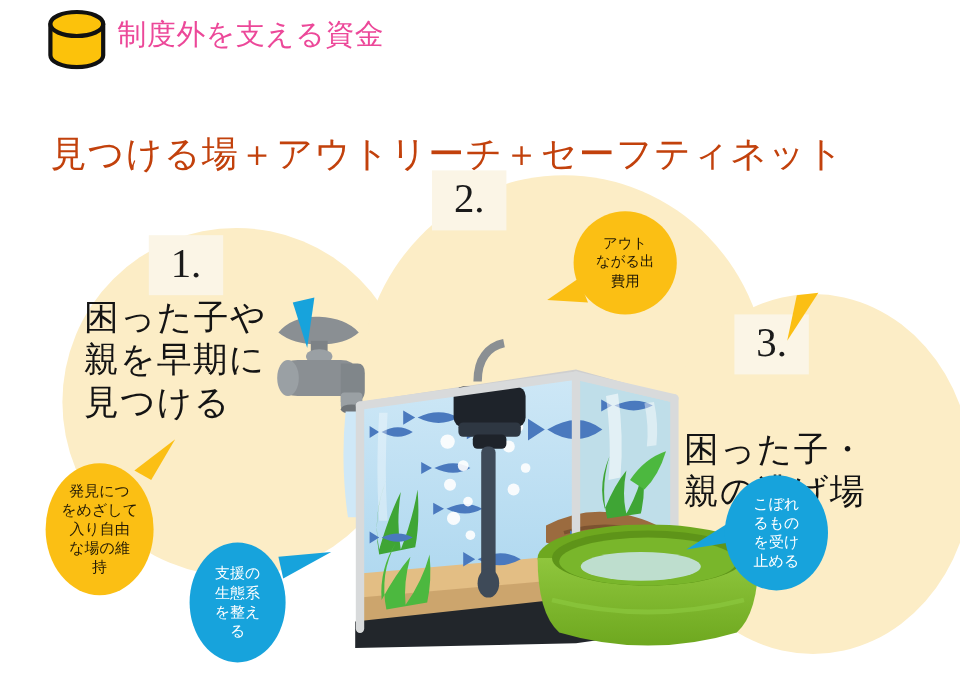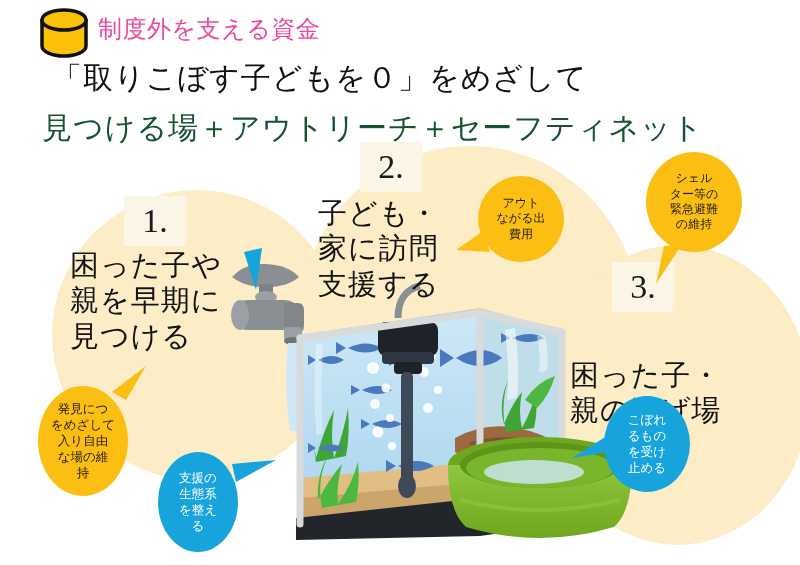--- a/index.html
+++ b/index.html
@@ -15,21 +15,21 @@
   .fund-title{
     position:absolute;left:98px;top:13px;
     font-size:24px;color:#ec4899;letter-spacing:0.5px;white-space:nowrap;
   }
   .headline1{
     position:absolute;left:52px;top:58px;
     font-size:30px;color:#111;white-space:nowrap;letter-spacing:1px;
   }
   .headline2{
     position:absolute;left:42px;top:108px;
-    font-size:30px;color:#14532d;white-space:nowrap;letter-spacing:1px;
+    font-size:30px;color:#c2410c;white-space:nowrap;letter-spacing:1px;
   }
 
   
   .blob{position:absolute;background:#FCEDC6;border-radius:50%;}
   .blob1{left:52px;top:190px;width:290px;height:290px;}
   .blob2{left:300px;top:146px;width:340px;height:350px;}
   .blob3{left:545px;top:245px;width:265px;height:300px;}
 
   
   .numchip{
@@ -191,56 +191,46 @@
 
       <ellipse cx="534" cy="472" rx="50" ry="12" fill="#CFE8F7" opacity="0.8"></ellipse>
     </g>
   </svg>
 
   <svg class="fund-icon" viewBox="0 0 56 50">
     <path d="M6,12 v26 a22,10 0 0 0 44,0 v-26 z" fill="#FCC20B" stroke="#111" stroke-width="3.5" stroke-linejoin="round"></path>
     <ellipse cx="28" cy="12" rx="22" ry="10" fill="#FCC20B" stroke="#111" stroke-width="3.5"></ellipse>
   </svg>
   <div class="fund-title">制度外を支える資金</div>
-  <div class="headline1">「取りこぼす子どもを０」をめざして</div>
   <div class="headline2">見つける場＋アウトリーチ＋セーフティネット</div>
 
   <div class="numchip num1">1.</div>
   <div class="numchip num2">2.</div>
   <div class="numchip num3">3.</div>
 
   <div class="sect sect1" style="white-space:pre-line">困った子や
 親を早期に
 見つける</div>
-  <div class="sect sect2" style="white-space:pre-line">子ども・
-家に訪問
-支援する</div>
   <div class="sect sect3" style="white-space:pre-line">困った子・
 親の逃げ場</div>
 
   <svg style="position:absolute;left:0;top:0;width:800px;height:565px;pointer-events:none;">
     <polygon points="244,252 262,248 256,290" fill="#17A3DC"></polygon>
     <polygon points="482,232 490,252 456,250" fill="#FBBF14"></polygon>
     <polygon points="664,246 682,244 656,284" fill="#FBBF14"></polygon>
     <polygon points="112,392 126,400 146,366" fill="#FBBF14"></polygon>
     <polygon points="232,464 236,482 276,460" fill="#17A3DC"></polygon>
     <polygon points="608,452 610,434 572,458" fill="#17A3DC"></polygon>
   </svg>
 
   <div class="bub orange b-outreach">
     <span style="white-space:pre-line">アウト
 ながる出
 費用</span>
   </div>
-  <div class="bub orange b-shelter">
-    <span style="white-space:pre-line">シェル
-ター等の
-緊急避難
-の維持</span>
-  </div>
   <div class="bub orange b-found">
     <span style="white-space:pre-line">発見につ
 をめざして
 入り自由
 な場の維
 持</span>
   </div>
   <div class="bub blue b-eco">
     <span style="white-space:pre-line">支援の
 生態系

